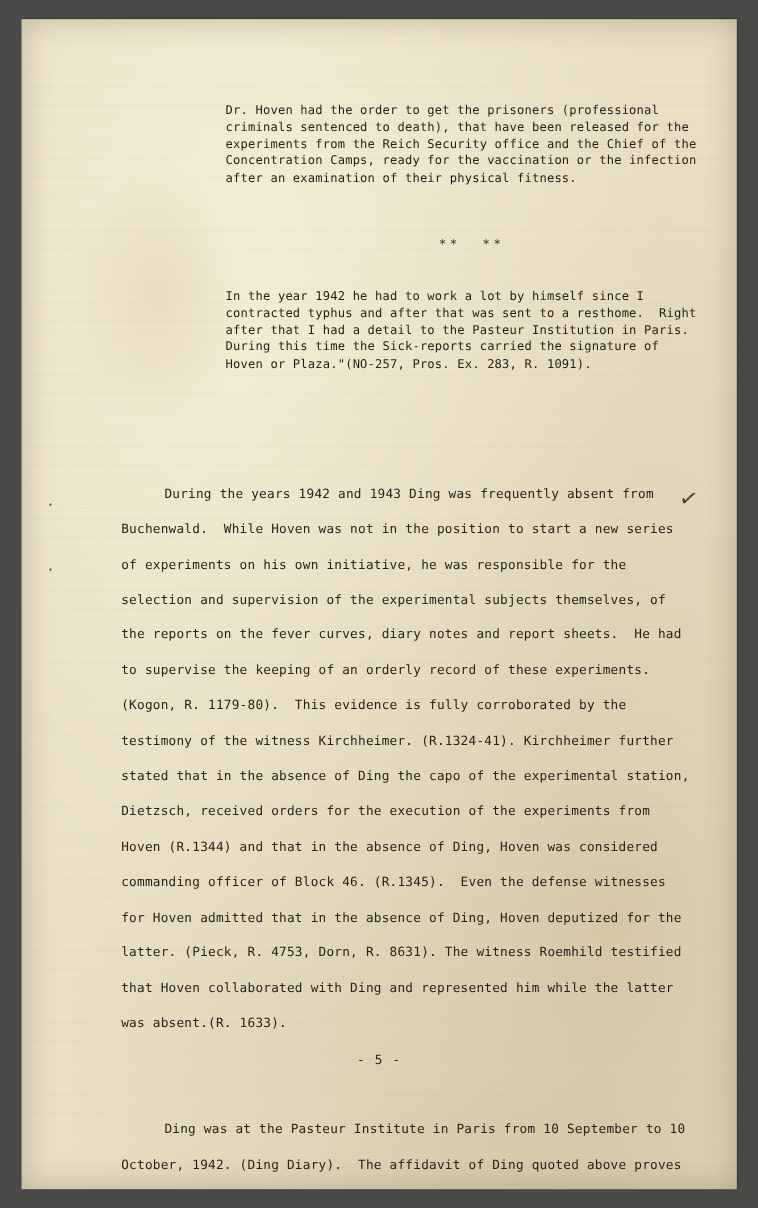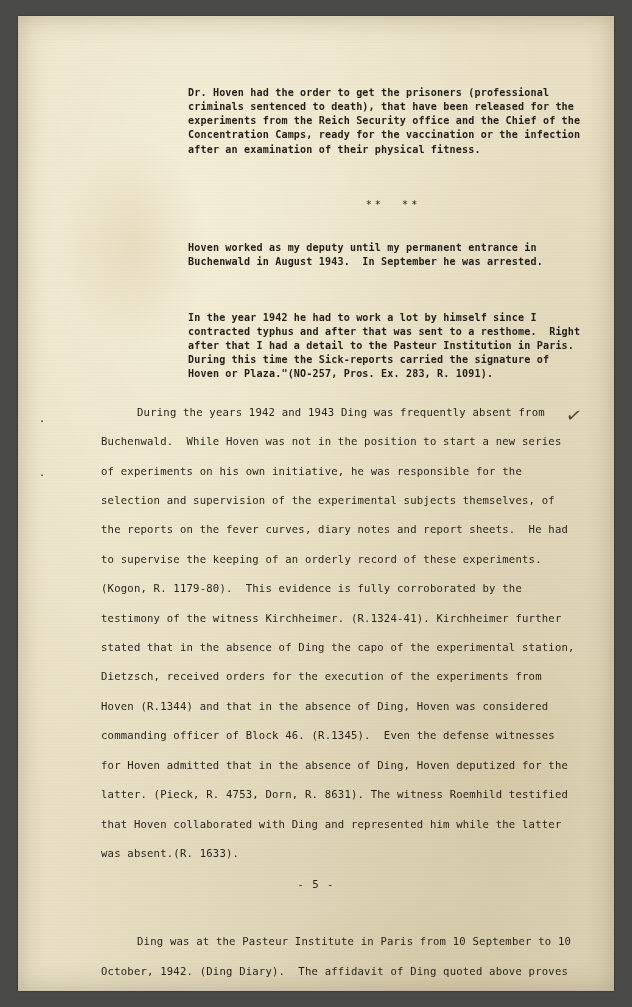--- a/index.html
+++ b/index.html
@@ -51,21 +51,20 @@
     left: 170px;
     top: 42px;
     width: 400px;
     font-size: 10.1px;
     line-height: 14.1px;
     letter-spacing: 0.15px;
     color: #201e1a;
   }
   #quote-block .para {
     margin: 0 4px 13px 0;
-    font-weight: bold;
   }
   #quote-block .para:last-child {
     margin-bottom: 0;
   }
   .stars {
     text-align: center;
     letter-spacing: 3px;
     margin: 0 0 1px 0;
     padding-left: 10px;
   }
@@ -128,21 +127,20 @@
 
 <div id="page">
 
   <div class="blotch" id="blotch-1"></div>
   <div class="blotch" id="blotch-2"></div>
   <div class="blotch" id="blotch-3"></div>
 
   <div id="quote-block" class="typed">
     <p class="para">Dr. Hoven had the order to get the prisoners (professional criminals sentenced to death), that have been released for the experiments from the Reich Security office and the Chief of the Concentration Camps, ready for the vaccination or the infection after an examination of their physical fitness.</p>
     <p class="stars">**  **</p>
-    <p class="para">Hoven worked as my deputy until my permanent entrance in Buchenwald in August 1943.  In September he was arrested.</p>
     <p class="para">In the year 1942 he had to work a lot by himself since I contracted typhus and after that was sent to a resthome.  Right after that I had a detail to the Pasteur Institution in Paris. During this time the Sick-reports carried the signature of Hoven or Plaza."(NO-257, Pros. Ex. 283, R. 1091).</p>
   </div>
 
   <div id="body-block" class="typed">
     <p class="indent">During the years 1942 and 1943 Ding was frequently absent from Buchenwald.  While Hoven was not in the position to start a new series of experiments on his own initiative, he was responsible for the selection and supervision of the experimental subjects themselves, of the reports on the fever curves, diary notes and report sheets.  He had to supervise the keeping of an orderly record of these experiments. (Kogon, R. 1179-80).  This evidence is fully corroborated by the testimony of the witness Kirchheimer. (R.1324-41). Kirchheimer further stated that in the absence of Ding the capo of the experimental station, Dietzsch, received orders for the execution of the experiments from Hoven (R.1344) and that in the absence of Ding, Hoven was considered commanding officer of Block 46. (R.1345).  Even the defense witnesses for Hoven admitted that in the absence of Ding, Hoven deputized for the latter. (Pieck, R. 4753, Dorn, R. 8631). The witness Roemhild testified that Hoven collaborated with Ding and represented him while the latter was absent.(R. 1633).</p>
     <p class="indent">Ding was at the Pasteur Institute in Paris from 10 September to 10 October, 1942. (Ding Diary).  The affidavit of Ding quoted above proves that from 17 March until he went to Paris, he was convalescing from typhus. Thus, Ding was absent</p>
   </div>
 
   <div id="page-number" class="typed">- 5 -</div>
 

